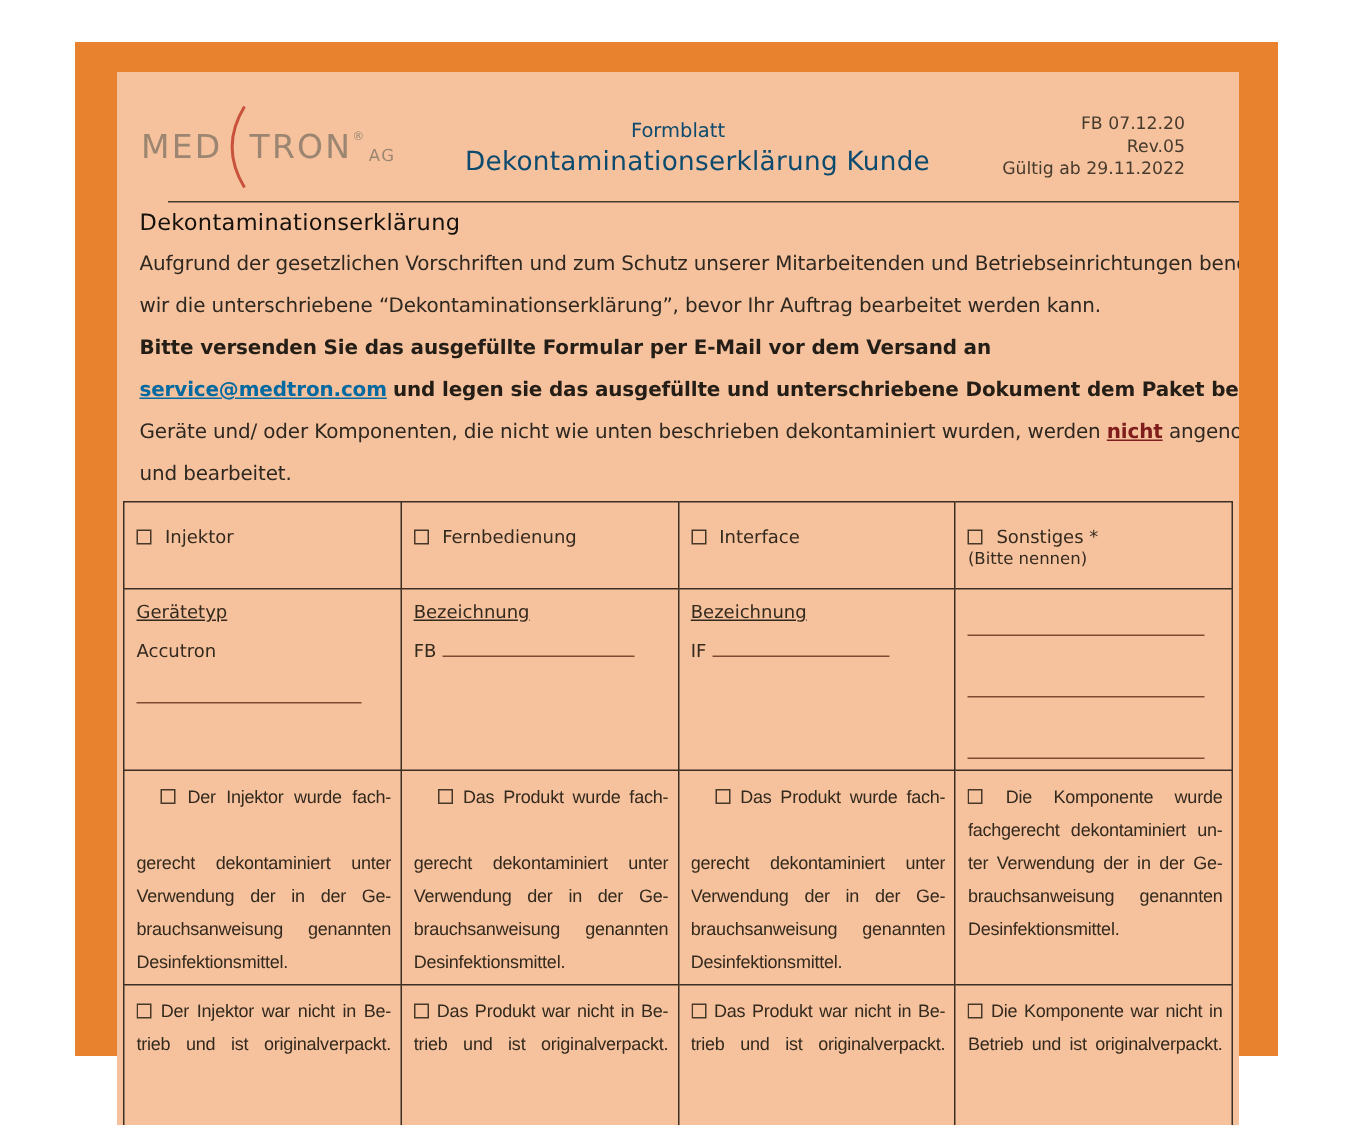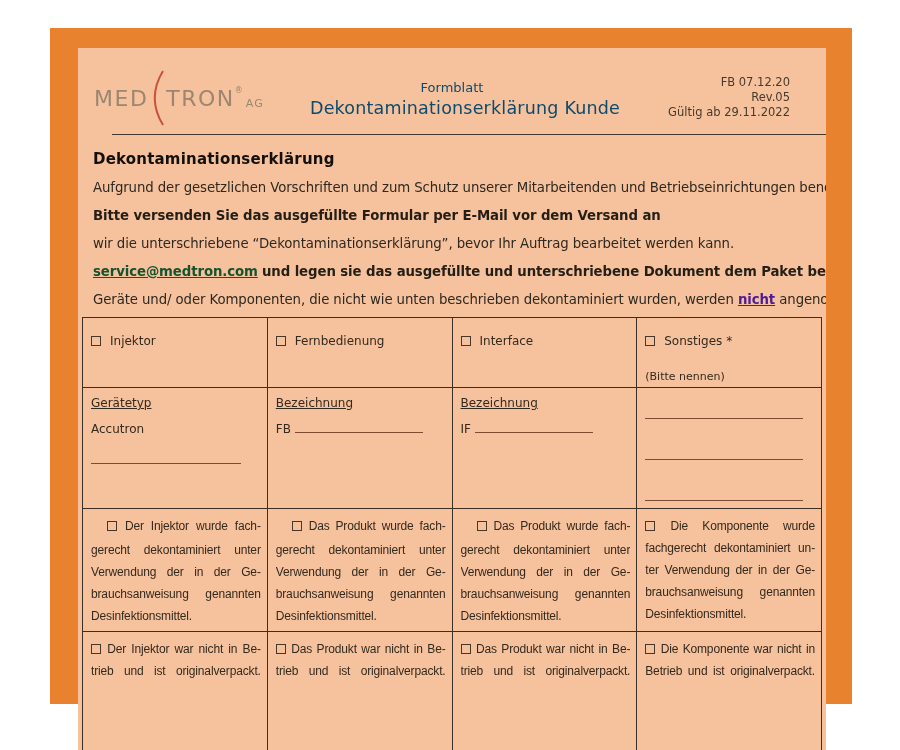--- a/index.html
+++ b/index.html
@@ -20,59 +20,59 @@
   .logo-reg  { font-size:8px; position:relative; top:-8px; left:0px; }
   .logo-ag   { font-size:11px; letter-spacing:1px; position:relative; top:5px; margin-left:3px; }
   .header-center { position:absolute; left:0; right:0; top:32px; text-align:center; color:#0c4a6e; }
   .form-type  { font-size:13px; margin-bottom:3px; }
   .form-title { font-size:17.5px; letter-spacing:.2px;padding-left:26px; }
   .header-right { position:absolute; right:36px; top:27px; text-align:right;
                   font-size:11.5px; line-height:15px; color:#463A2C; }
   .header-rule { margin-left:34px; border-top:1px solid #46382A; height:0; }
 
   
-  .heading { margin:15px 0 0; padding-left:15px; font-size:15px; font-weight:700;
+  .heading { margin:4px 0 0; padding-left:15px; font-size:15px; font-weight:400;
              color:#14100C; letter-spacing:.2px; font-family:"DejaVu Sans", sans-serif; }
   .paras { margin-top:6px; padding:0 4px 0 15px; }
   .para  { line-height:28px; font-size:13.3px; color:#2E2820; letter-spacing:-0.1px; white-space:nowrap; }
   .bold  { font-weight:700; color:#241E16; }
-  .emph  { font-weight:700; text-decoration:underline; color:#4c1d95;text-align:right; }
-  .link  { font-weight:700; color:#14532d; text-decoration:underline; cursor:pointer; }
+  .emph  { font-weight:700; text-decoration:underline; color:#7f1d1d;text-align:right; }
+  .link  { font-weight:700; color:#0369a1; text-decoration:underline; cursor:pointer; }
 
   
   .dtable { margin:3px 0 0 4px; width:740px; border-collapse:collapse; table-layout:fixed; }
   .dtable td { border:1px solid #3B2F23; vertical-align:top; padding:6px 6px 4px 8px;
                font-size:12px; color:#33291D; overflow:hidden; }
   tr.r1 td { height:58px; }
   tr.r2 td { height:83px; }
   tr.r3 td { height:60px; }
   tr.r4 td { height:117px; }
   tr.r5 td { height:120px; }
 
   .cbrow { display:flex; align-items:center; gap:9px; margin-top:10px; }
   .cb { display:inline-block; width:10px; height:10px; border:1px solid #463828;
         background:transparent; flex:none; vertical-align:-1px; }
-  .note { font-size:11px; margin-top:22px; }
+  .note { font-size:11px; margin-top:1px; }
 
   .ulab { text-decoration:underline; margin-top:2px; }
   .val  { margin-top:12px; }
   .fill { display:inline-block; height:2px; border-bottom:1.2px solid #7E4A31; }
   .w150 { width:150px; } .w128 { width:128px; } .w118 { width:118px; } .w158 { width:158px; }
   .c1line { margin-top:17px; }
   .lnrow  { margin-top:27px; }
   .lnrow.first { margin-top:14px; }
   .slabel { margin-top:4px; }
   .sline  { margin-top:20px; padding-left:8px; }
 
   .st { font-family:"Liberation Sans", sans-serif; font-size:11px;
         letter-spacing:-0.15px; padding-top:4px; }
   .tline { line-height:22px; height:22px; overflow:hidden;
            text-align:justify; text-align-last:justify; }
   .tline.last { text-align-last:left; }
-  .gap .tline:first-child { margin-bottom:2px;padding-left:16px; }
+  .gap .tline:first-child { margin-bottom:22px;padding-left:16px; }
   .tline .cb { margin-right:1px; }
 </style>
 </head>
 <body>
 
 <div class="canvas">
   <div class="frame">
     <div class="page">
 
       <div class="header">
@@ -94,24 +94,25 @@
           <div>Rev.05</div>
           <div>Gültig ab 29.11.2022</div>
         </div>
       </div>
       <div class="header-rule"></div>
 
       <h2 class="heading">Dekontaminationserklärung</h2>
 
       <div class="paras">
         <div class="para">Aufgrund der gesetzlichen Vorschriften und zum Schutz unserer Mitarbeitenden und Betriebseinrichtungen benötigen</div>
+        <div class="para">wir die unterschriebene “Dekontaminationserklärung”, bevor Ihr Auftrag bearbeitet werden kann.</div>
         <div class="para bold">Bitte versenden Sie das ausgefüllte Formular per E-Mail vor dem Versand an</div>
-        <div class="para">wir die unterschriebene “Dekontaminationserklärung”, bevor Ihr Auftrag bearbeitet werden kann.</div>
         <div class="para"><span class="link">service@medtron.com</span> <span class="bold">und legen sie das ausgefüllte und unterschriebene Dokument dem Paket bei.</span></div>
         <div class="para"><span>Geräte und/ oder Komponenten, die nicht wie unten beschrieben dekontaminiert wurden, werden</span> <span class="emph">nicht</span> <span>angenommen</span></div>
+        <div class="para">und bearbeitet.</div>
       </div>
 
       <table class="dtable">
         <tbody>
             <tr class="r1">
           <td>
             <div class="cbrow">
                   <span class="cb"></span>
                   <span>Injektor</span>
                 </div>

